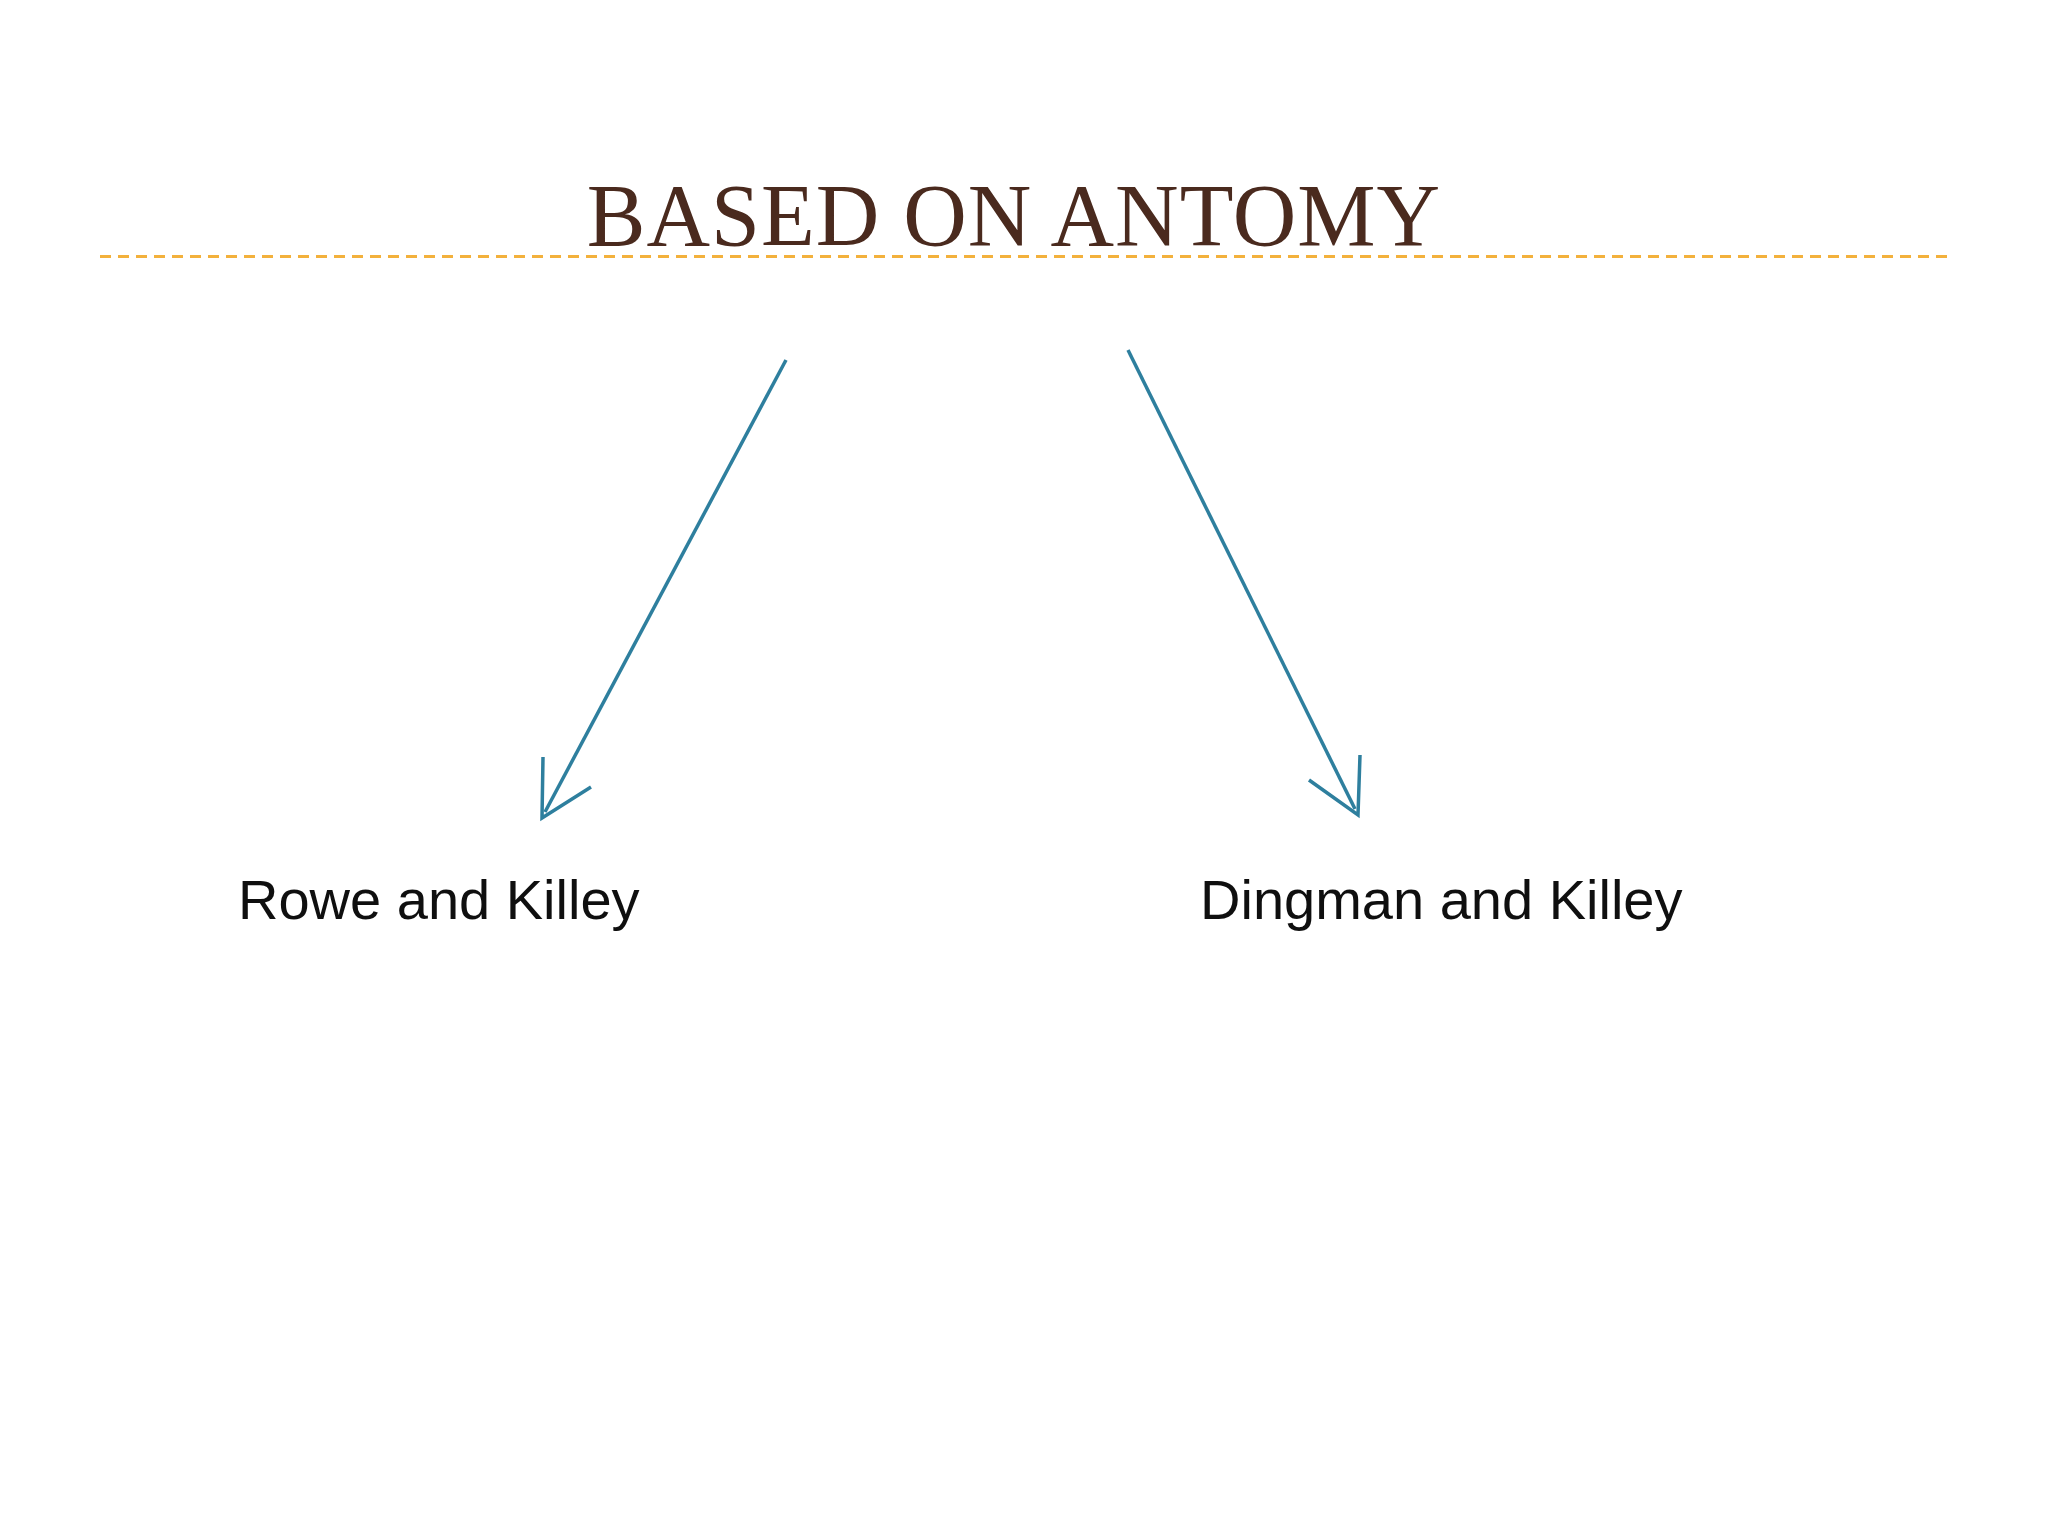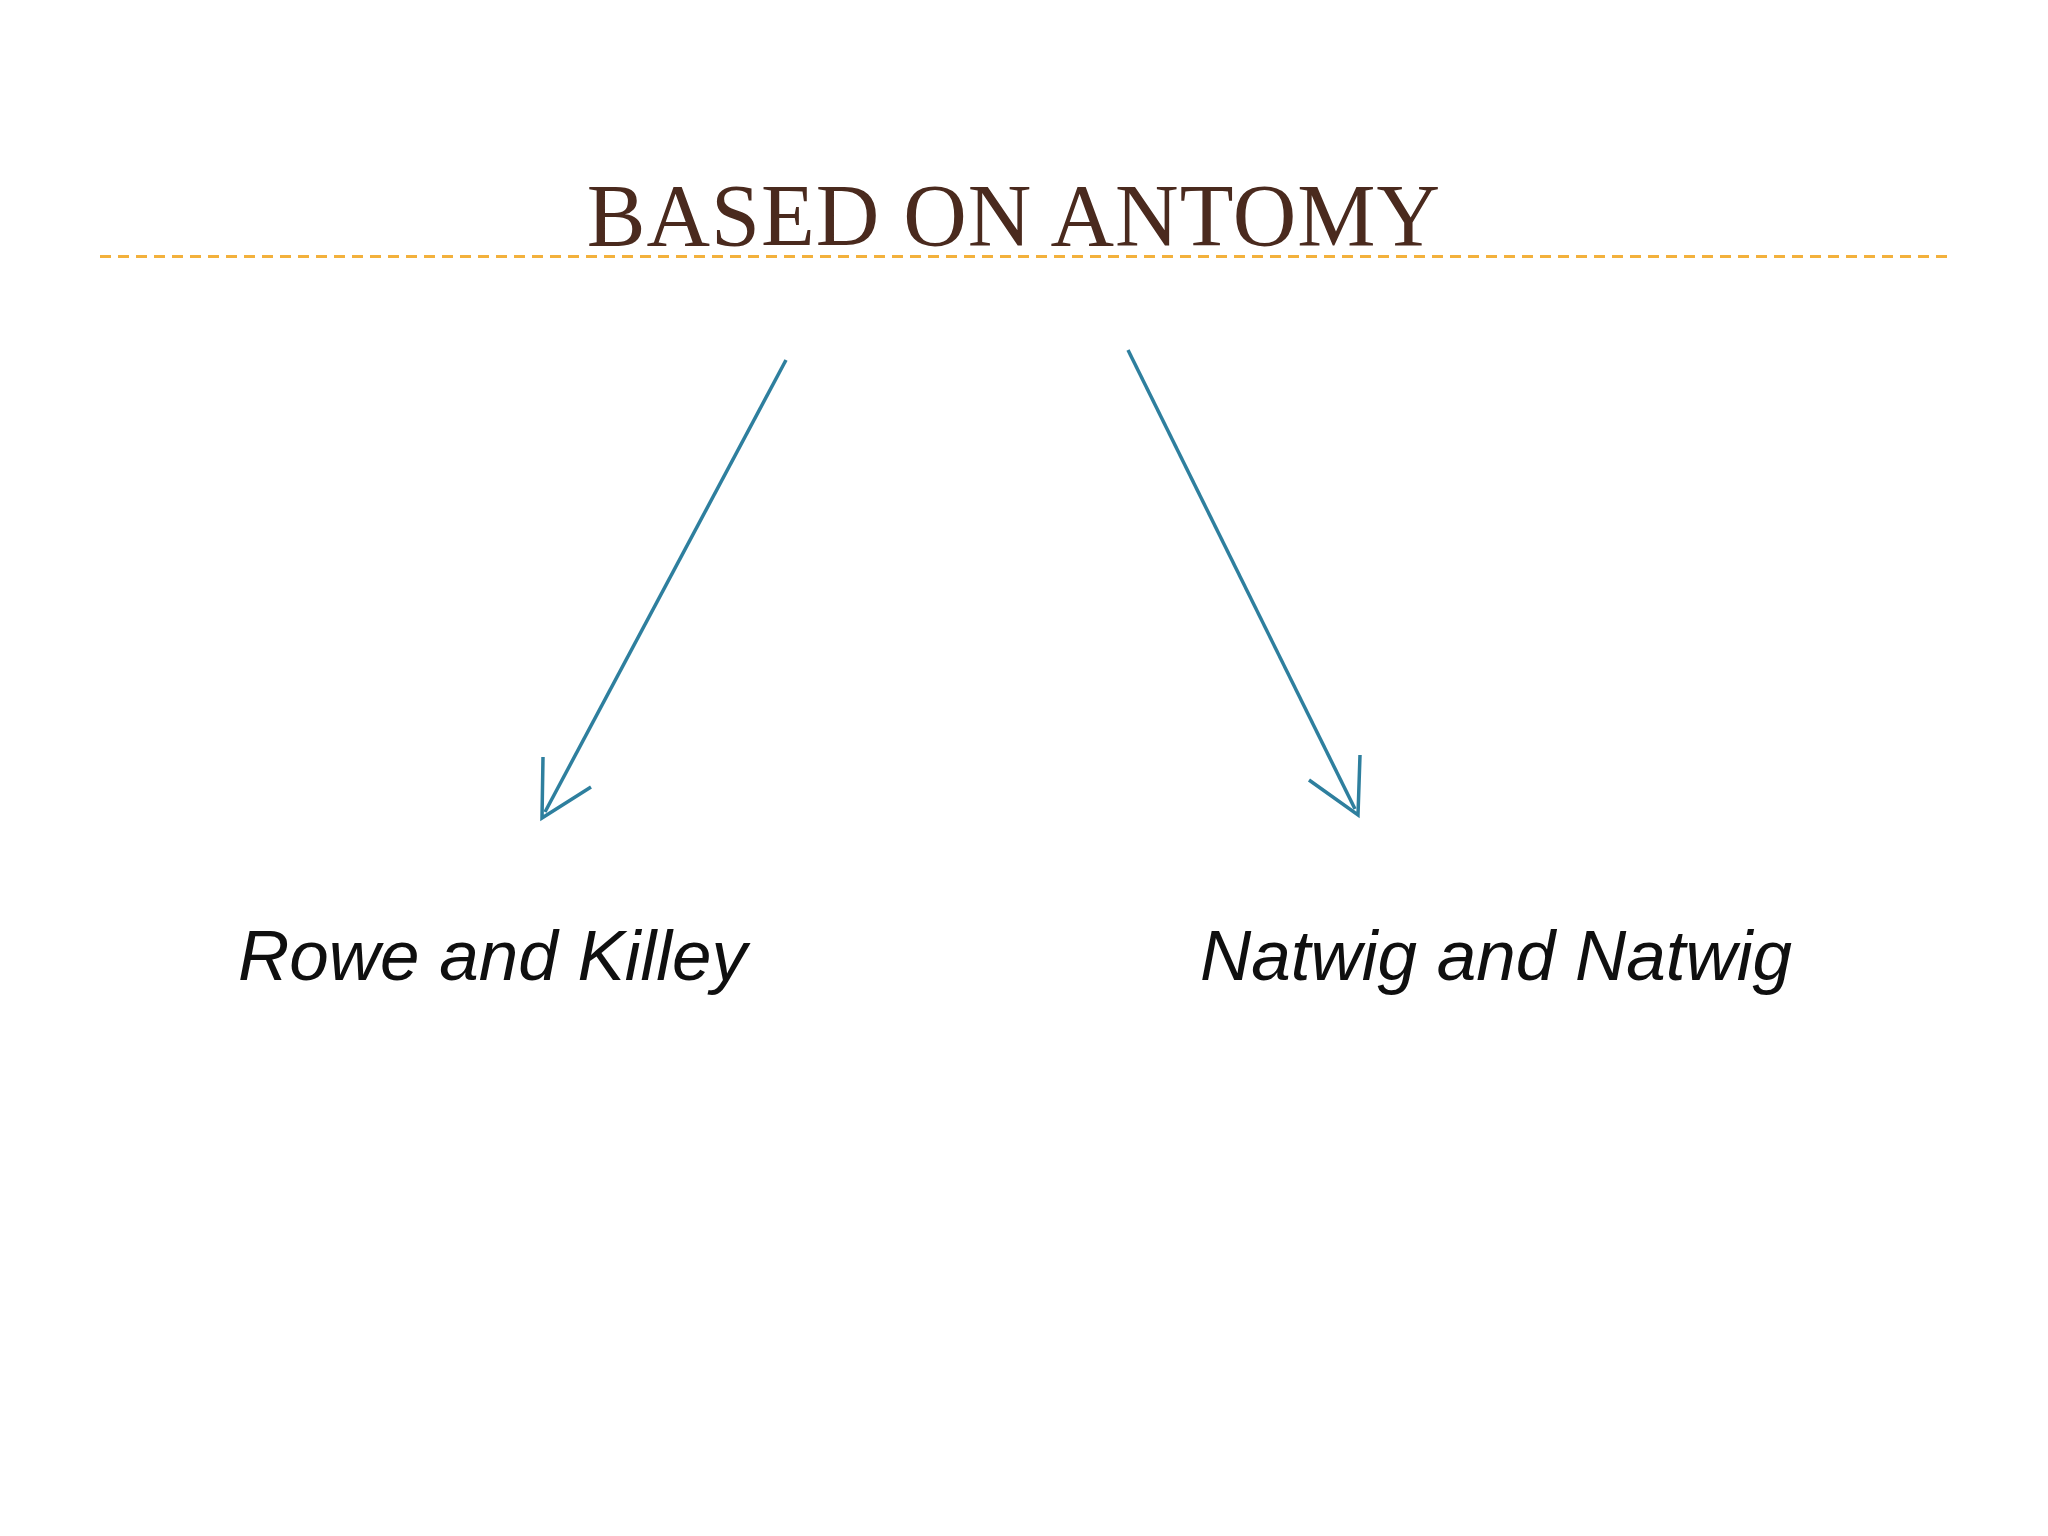--- a/index.html
+++ b/index.html
@@ -51,26 +51,25 @@
     height: 1536px;
   }
   .arrow-layer line,
   .arrow-layer polyline {
     stroke: var(--arrow, #2e7f9e);
     stroke-width: 3.5;
     fill: none;
   }
   .branch-label {
     position: absolute;
-    top: 920px;
-    font-size: 71px;
+    top: 872px;
+    font-size: 56px;
     line-height: 1;
     color: var(--label, #0f0f0f);
     white-space: nowrap;
-    font-style: italic;
   }
   .branch-label.left  { left: 238px; }
   .branch-label.right { left: 1200px; }
   .footer-marker {
     position: absolute;
     left: 101px;
     top: 1441px;
     width: 0;
     height: 0;
     border-top: 21px solid transparent;
@@ -93,19 +92,19 @@
       <polyline points="591,787 542,818 543,757"></polyline>
     </g>
     <g>
       <line x1="1128" y1="350" x2="1355" y2="809"></line>
       <polyline points="1360,755 1358,815 1309,780"></polyline>
     </g>
   </svg>
 
   <div class="branch-label left">Rowe and Killey</div>
 
-  <div class="branch-label right">Natwig and Natwig</div>
+  <div class="branch-label right">Dingman and Killey</div>
 
   <div class="divider bottom"></div>
 
   <div class="footer-marker"></div>
 
 </div>
 
 </body></html>

